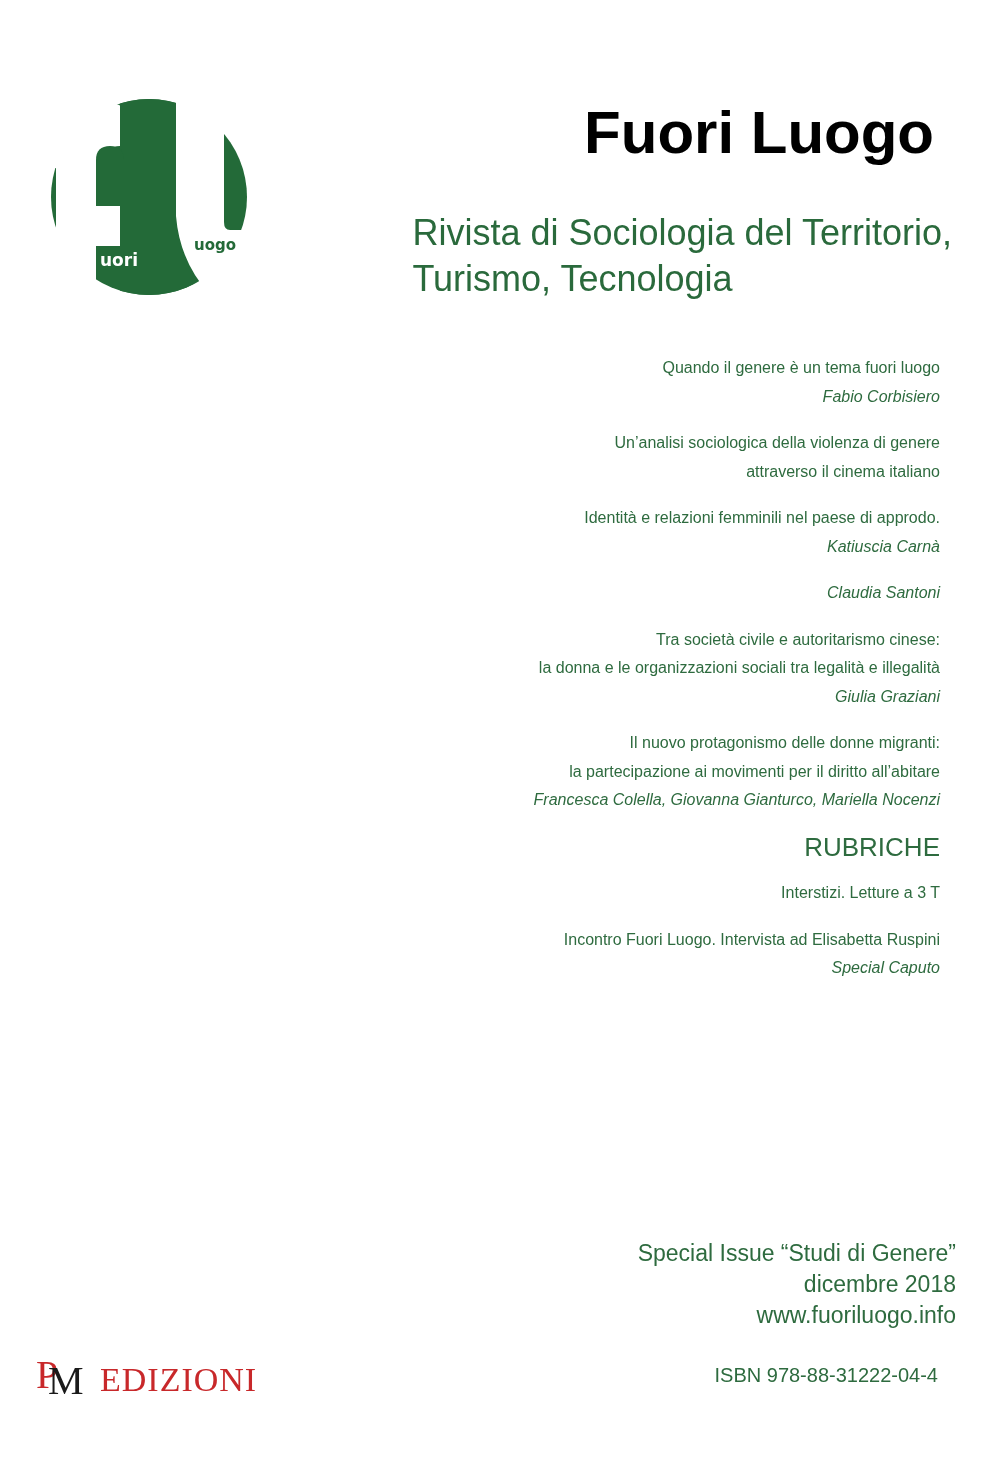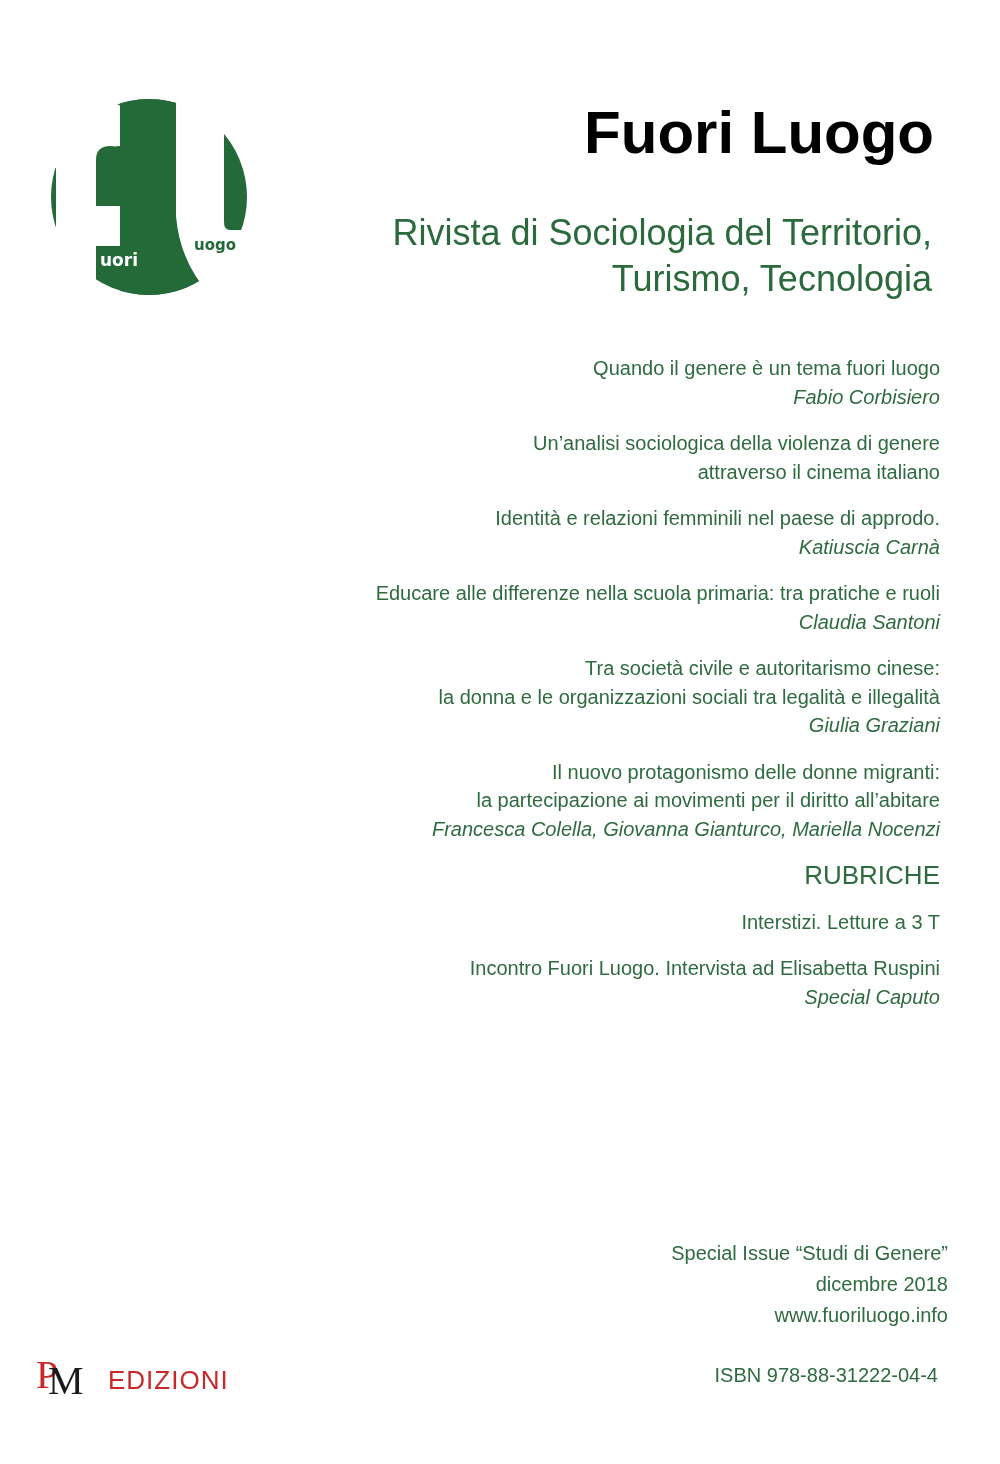--- a/index.html
+++ b/index.html
@@ -1,41 +1,41 @@
 <!DOCTYPE html>
 <html><head>
   <meta charset="utf-8">
   <style>
     html, body { margin: 0; padding: 0; background: #ffffff; }
     body { width: 1000px; height: 1464px; position: relative; overflow: hidden;
            font-family: "Liberation Sans", sans-serif; color: #2a6a3c; }
     .logo { position: absolute; left: 48px; top: 96px; width: 202px; height: 202px; }
     .title { position: absolute; right: 66px; top: 98px; font-size: 60px; font-weight: bold;
              color: #000000; letter-spacing: 0px; white-space: nowrap; line-height: 70px; }
-    .subtitle { position: absolute; right: 68px; top: 210px; text-align: right;
+    .subtitle { position: absolute; right: 48px; top: 210px; 
                 font-size: 36px; line-height: 46px; color: #2a6a3c; }
     .subtitle div { white-space: nowrap; }
     .toc { position: absolute; right: 60px; top: 354px; width: 620px; text-align: right; }
     .toc-item { margin-bottom: 18px; }
-    .toc-line { font-size: 20px; line-height: 28.5px; white-space: nowrap; color: #2e6b3f; }
+    .toc-line { font-size: 16px; line-height: 28.5px; white-space: nowrap; color: #2e6b3f; }
     .toc-author { font-style: italic; }
     .toc-heading { font-size: 26px; line-height: 28.5px; margin-bottom: 18px; color: #2e6b3f; }
-    .footer { position: absolute; right: 52px; top: 1238px; text-align: right; font-size: 20px;
+    .footer { position: absolute; right: 44px; top: 1238px; text-align: right; font-size: 23px;
               line-height: 31px; color: #2e6b3f; }
     .footer div { white-space: nowrap; }
     .isbn { position: absolute; right: 62px; top: 1362px; font-size: 20px; line-height: 26px;
             color: #2e6b3f; white-space: nowrap; }
     .publisher { position: absolute; left: 36px; top: 1355px; height: 50px; width: 240px; }
     .pm { position: absolute; left: 0; top: 0; width: 80px; height: 48px; }
     .pm .p { position: absolute; left: 0; top: 0; font-family: "Liberation Serif", serif;
              font-size: 40px; color: #c8282a; line-height: 40px; }
     .pm .m { position: absolute; left: 12px; top: 6px; font-family: "Liberation Serif", serif;
              font-size: 40px; color: #1a1a1a; line-height: 40px; }
-    .edizioni { position: absolute; left: 64px; top: 10px; font-family: Liberation Sans, sans-serif;
-                font-size: 26px; letter-spacing: 1px; color: #c8282a; line-height: 30px; margin-left: 8px; }
+    .edizioni { position: absolute; left: 64px; top: 10px; font-family: Liberation Serif, serif;
+                font-size: 34px; letter-spacing: 1px; color: #c8282a; line-height: 30px; }
   </style>
 </head>
 <body>
 
 <div class="logo">
   <svg width="202" height="202" viewBox="0 0 202 202">
     <defs>
       <clipPath id="circ">
           <circle cx="101" cy="101" r="98"></circle>
         </clipPath>
@@ -78,21 +78,20 @@
   </div>
   <div class="toc-item">
     <div class="toc-line">Un’analisi sociologica della violenza di genere</div>
     <div class="toc-line">attraverso il cinema italiano</div>
   </div>
   <div class="toc-item">
     <div class="toc-line">Identità e relazioni femminili nel paese di approdo.</div>
     <div class="toc-line toc-author">Katiuscia Carnà</div>
   </div>
   <div class="toc-item">
-    <div class="toc-line">Educare alle differenze nella scuola primaria: tra pratiche e ruoli</div>
     <div class="toc-line toc-author">Claudia Santoni</div>
   </div>
   <div class="toc-item">
     <div class="toc-line">Tra società civile e autoritarismo cinese:</div>
     <div class="toc-line">la donna e le organizzazioni sociali tra legalità e illegalità</div>
     <div class="toc-line toc-author">Giulia Graziani</div>
   </div>
   <div class="toc-item">
     <div class="toc-line">Il nuovo protagonismo delle donne migranti:</div>
     <div class="toc-line">la partecipazione ai movimenti per il diritto all’abitare</div>

